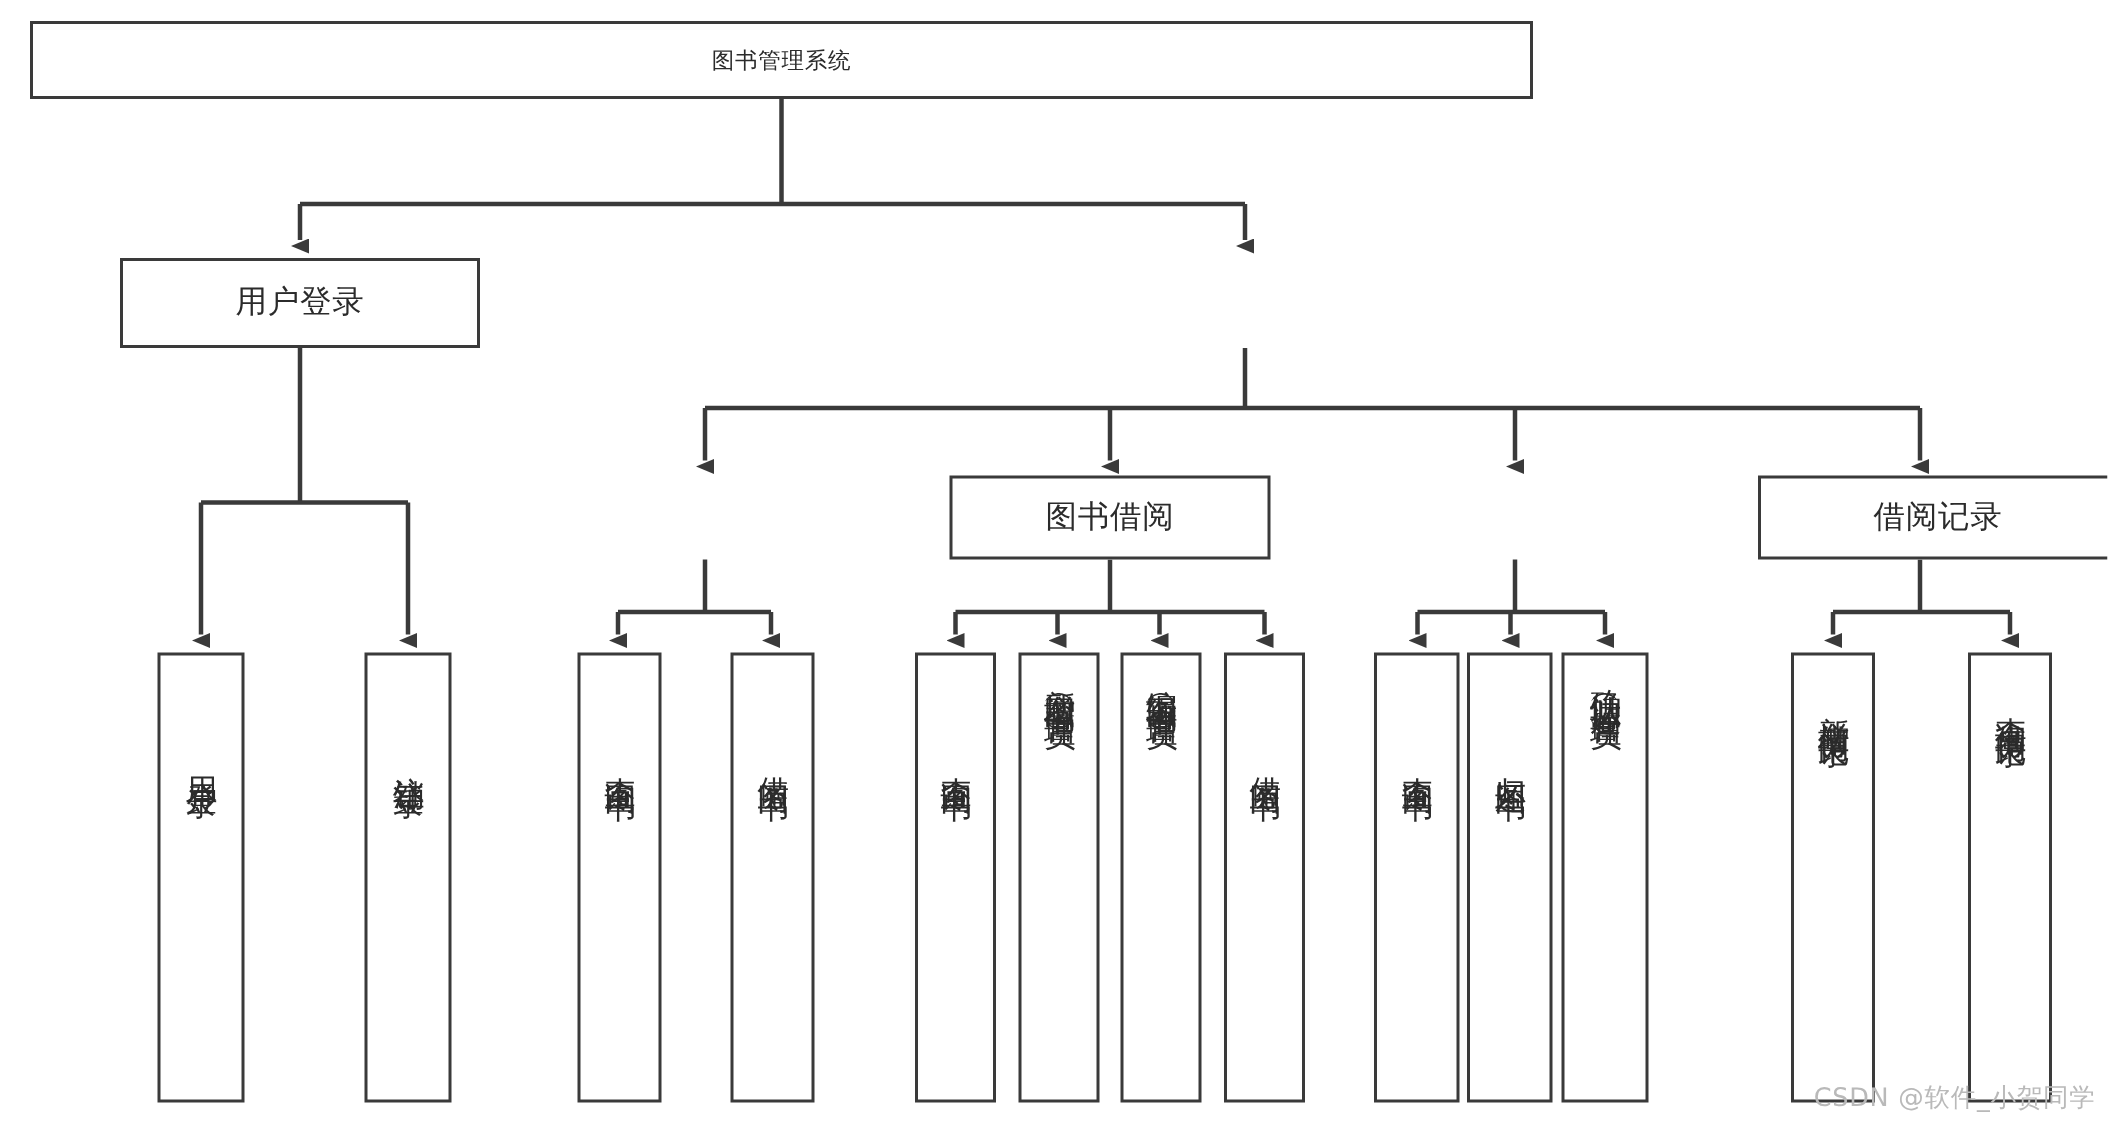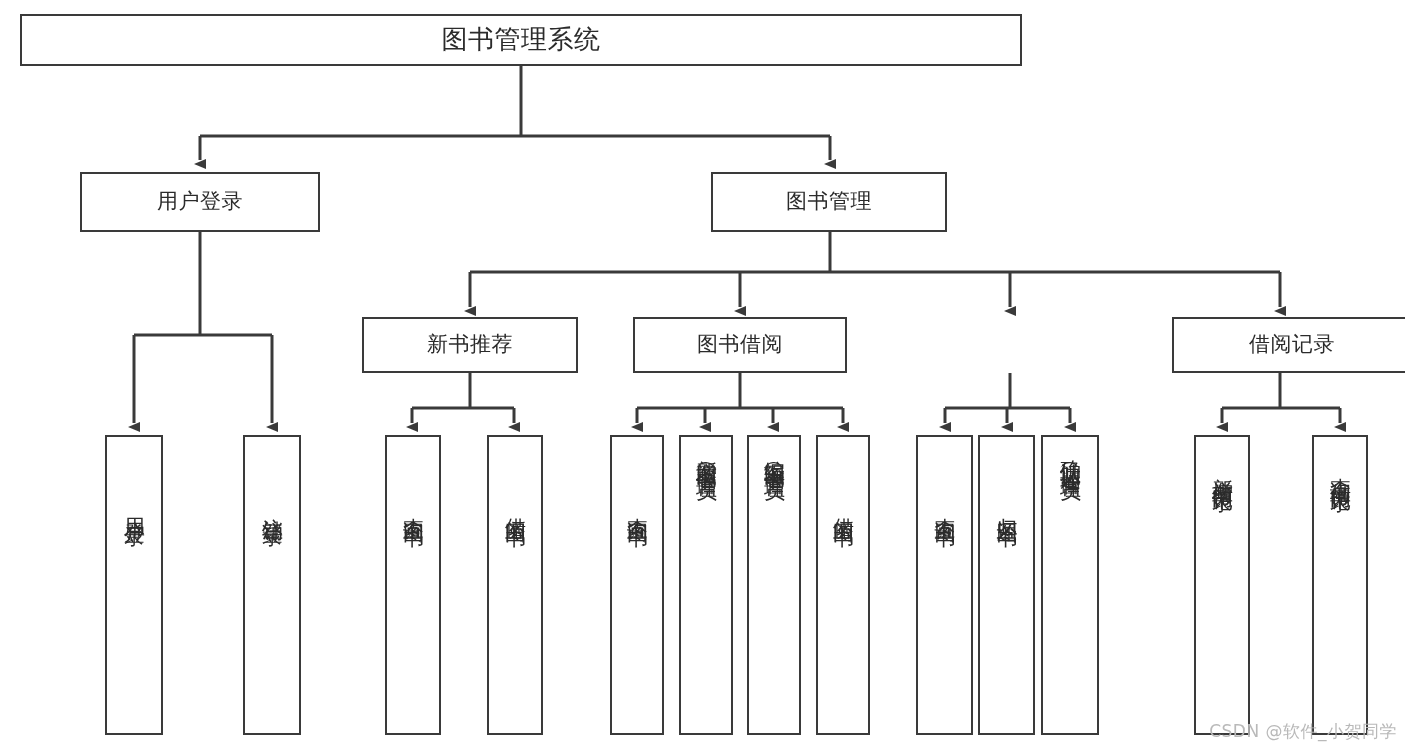--- a/index.html
+++ b/index.html
@@ -41,21 +41,21 @@
     display: block;
     text-align: center;
     line-height: 1.12;
     letter-spacing: 0.5px;
   }
   
   .node.h .lbl {
     font-size: 21px;
   }
   .node.root .lbl {
-    font-size: 26px;
+    font-size: 15px;
     text-align: right;
   }
   
   .node.v {
     align-items: flex-start;
     justify-content: center;
     padding-top: 6px;
   }
   .node.v .lbl {
     writing-mode: vertical-rl;
@@ -133,27 +133,21 @@
   </svg>
 
   <div class="node h root" style="left:20px; top:14px; width:1002px; height:52px;">
     <span class="lbl">图书管理系统</span>
   </div>
 
   <div class="node h" style="left:80px; top:172px; width:240px; height:60px;">
     <span class="lbl">用户登录</span>
   </div>
 
-  <div class="node h" style="left:711px; top:172px; width:236px; height:60px;">
-    <span class="lbl">图书管理</span>
-  </div>
-
-  <div class="node h" style="left:362px; top:317px; width:216px; height:56px;">
-    <span class="lbl">新书推荐</span>
-  </div>
+
 
   <div class="node h" style="left:633px; top:317px; width:214px; height:56px;font-family:Liberation Serif, serif;">
     <span class="lbl">图书借阅</span>
   </div>
 
 
   <div class="node h" style="left:1172px; top:317px; width:240px; height:56px;">
     <span class="lbl">借阅记录</span>
   </div>
 

